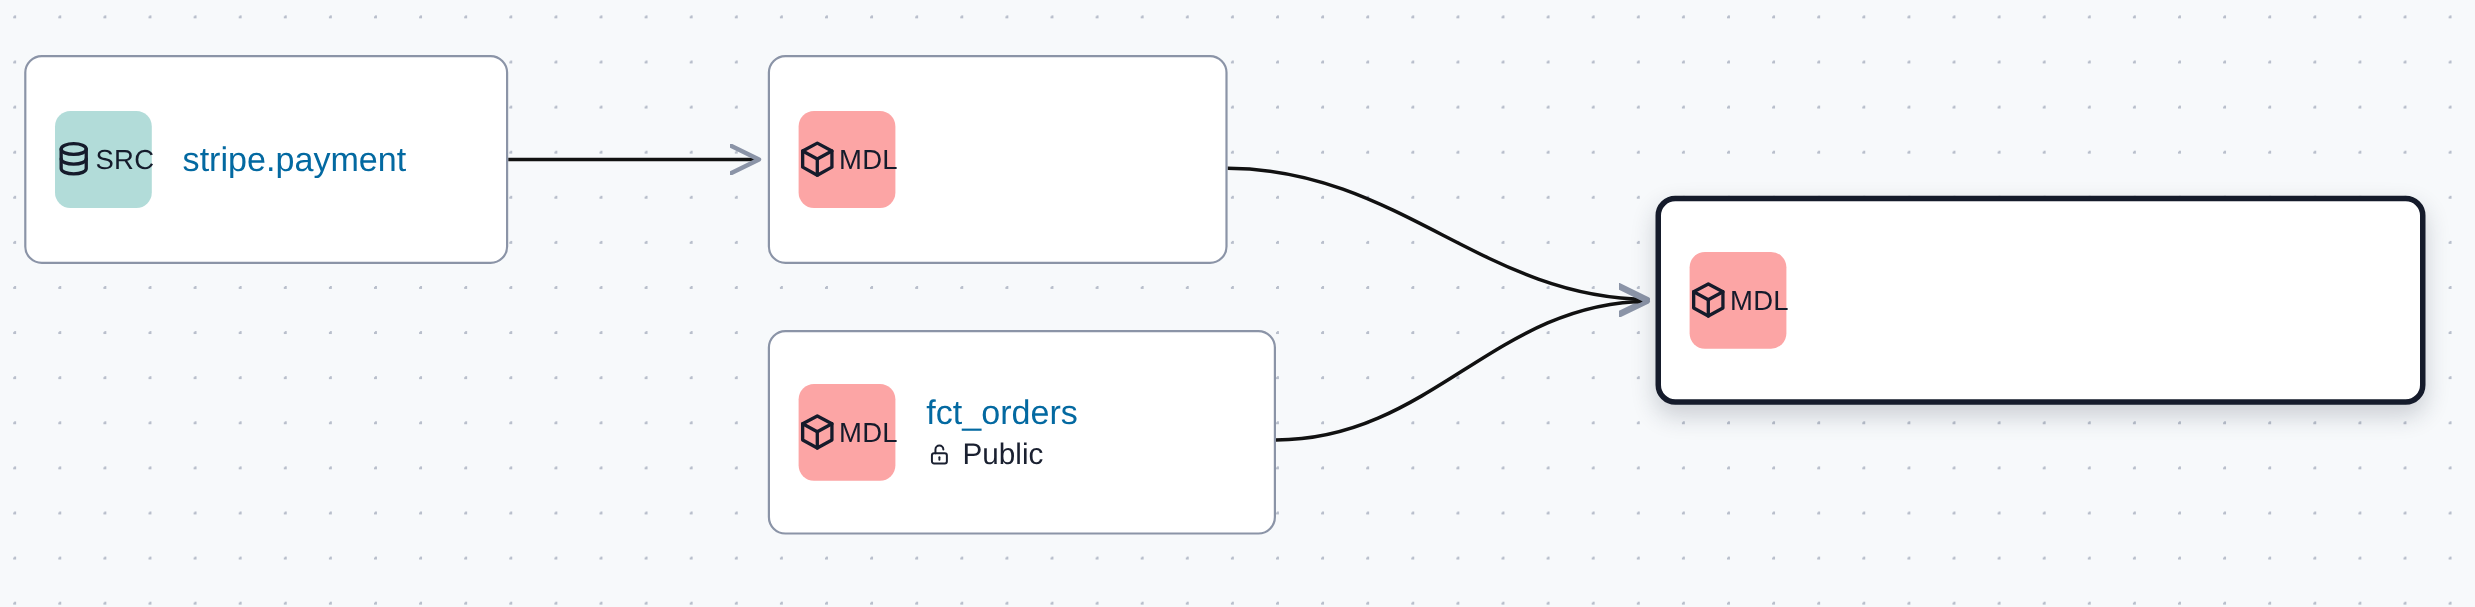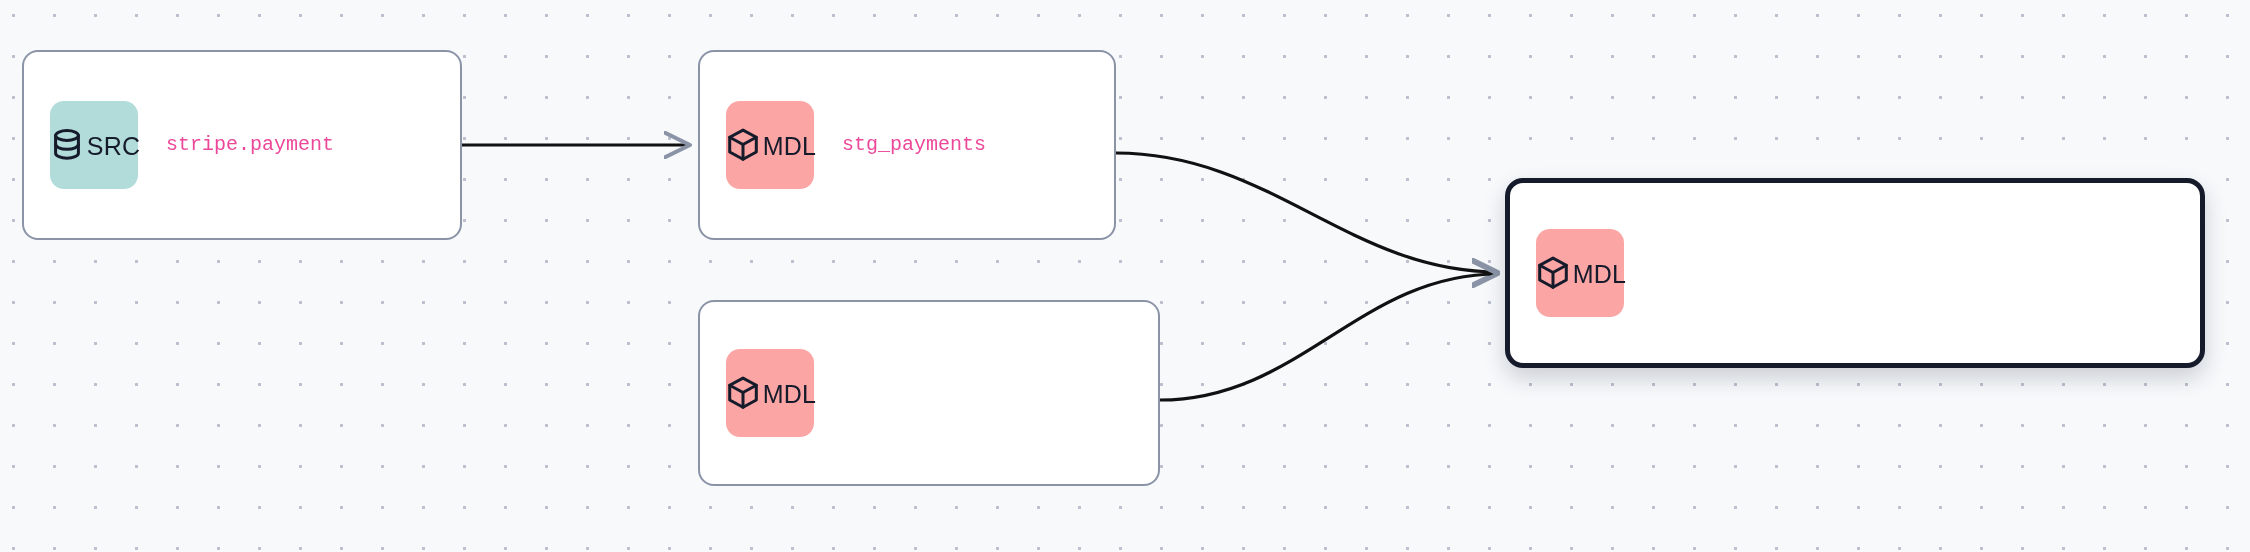--- a/index.html
+++ b/index.html
@@ -72,25 +72,24 @@
 
   
   .node-text {
     display: flex;
     flex-direction: column;
     justify-content: center;
     gap: 4px;
     min-width: 0;
   }
   .node-title {
-    font-size: 20px;
+    font-size: 31px;
     line-height: 1.18;
-    color: #ec4899;
+    color: #0369a1;
     white-space: nowrap;
-    font-family: Liberation Mono, monospace;
   }
   .node-meta {
     display: flex;
     align-items: center;
     gap: 9px;
     font-size: 27px;
     line-height: 1.15;
     color: #1a2030;
   }
   .node-meta svg { display: block; flex: 0 0 auto; }
@@ -134,35 +133,45 @@
     <div class="badge mdl">
       <span>
         <svg width="38" height="38" viewBox="0 0 24 24" fill="none" stroke="#151b2b" stroke-width="1.9" stroke-linecap="round" stroke-linejoin="round">
           <path d="M12 2.6 L20.4 7.1 V16.4 L12 21 L3.6 16.4 V7.1 Z"></path>
           <path d="M3.6 7.1 L12 11.7 L20.4 7.1"></path>
           <path d="M12 11.7 V21"></path>
         </svg>
       </span>
       <span class="badge-label">MDL</span>
     </div>
-    <div class="node-text">
-      <div class="node-title">stg_payments</div>
-    </div>
   </div>
 
   <div class="node" style="left:698px; top:300px; width:462px; height:186px;">
     <div class="badge mdl">
       <span>
         <svg width="38" height="38" viewBox="0 0 24 24" fill="none" stroke="#151b2b" stroke-width="1.9" stroke-linecap="round" stroke-linejoin="round">
           <path d="M12 2.6 L20.4 7.1 V16.4 L12 21 L3.6 16.4 V7.1 Z"></path>
           <path d="M3.6 7.1 L12 11.7 L20.4 7.1"></path>
           <path d="M12 11.7 V21"></path>
         </svg>
       </span>
       <span class="badge-label">MDL</span>
+    </div>
+    <div class="node-text">
+      <div class="node-title">fct_orders</div>
+      <div class="node-meta">
+        <span>
+          <svg width="24" height="24" viewBox="0 0 24 24" fill="none" stroke="#1a2030" stroke-width="1.8" stroke-linecap="round" stroke-linejoin="round">
+            <rect x="5.2" y="11" width="13.6" height="9.4" rx="2"></rect>
+            <path d="M8.4 11 V7.6 a3.6 3.6 0 0 1 7.2 0"></path>
+            <path d="M12 14.6 v2.4"></path>
+          </svg>
+        </span>
+        <span>Public</span>
+      </div>
     </div>
   </div>
 
   <div class="node selected" style="left:1505px; top:178px; width:700px; height:190px;">
     <div class="badge mdl">
       <span>
         <svg width="38" height="38" viewBox="0 0 24 24" fill="none" stroke="#151b2b" stroke-width="1.9" stroke-linecap="round" stroke-linejoin="round">
           <path d="M12 2.6 L20.4 7.1 V16.4 L12 21 L3.6 16.4 V7.1 Z"></path>
           <path d="M3.6 7.1 L12 11.7 L20.4 7.1"></path>
           <path d="M12 11.7 V21"></path>

